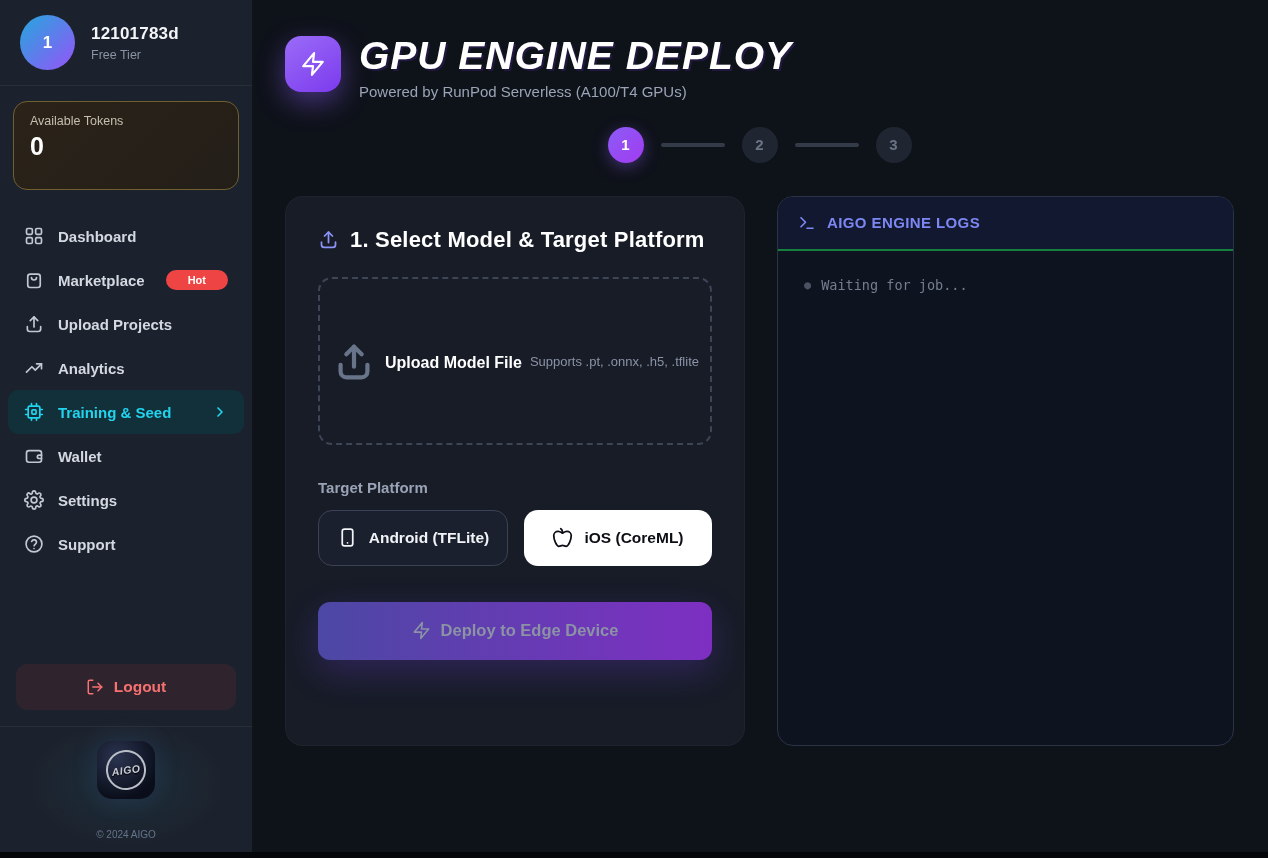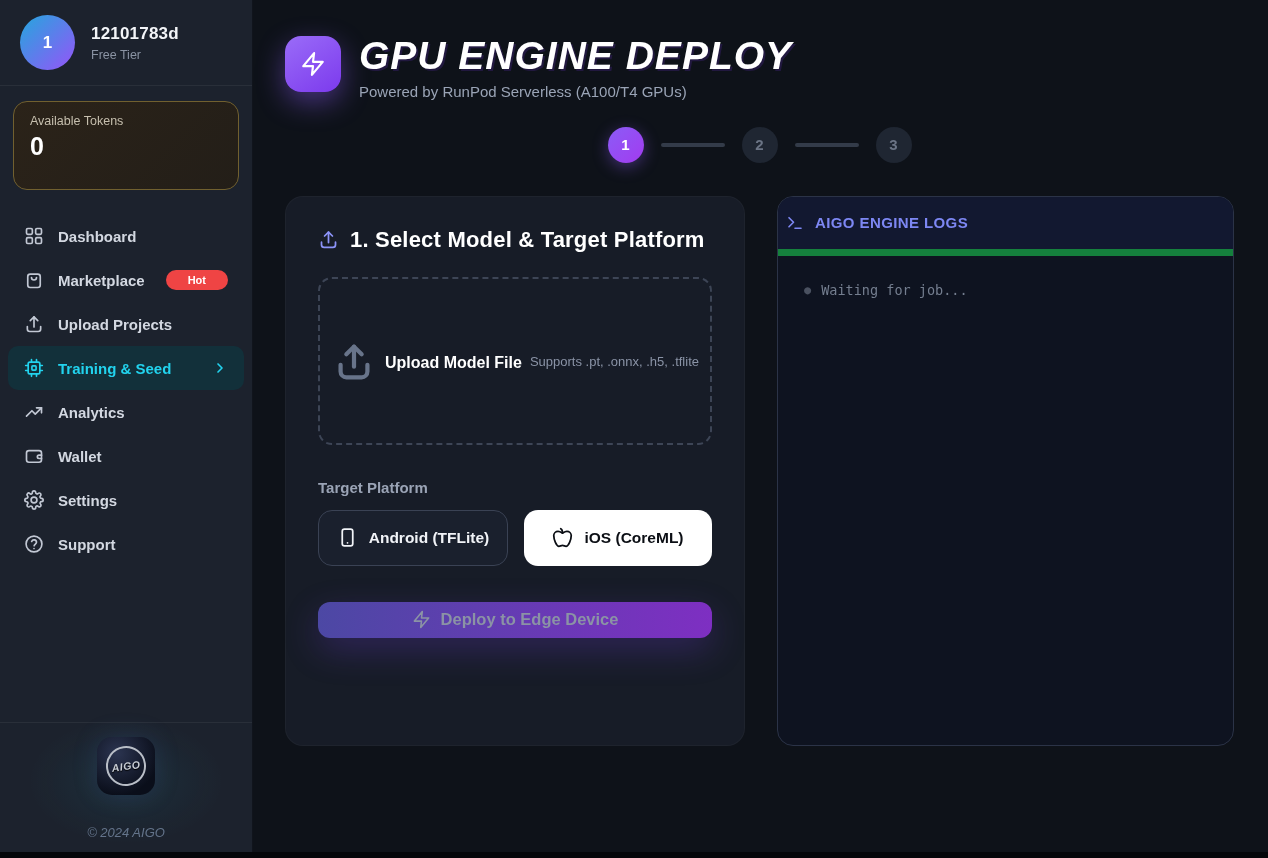--- a/index.html
+++ b/index.html
@@ -28,21 +28,21 @@
   .nav-chevron { margin-left:auto; width:16px; height:16px; color:#22d3ee; }
 
   .sidebar-spacer { flex:1; }
   .logout-btn { margin:0 16px 16px; height:46px; border:none; border-radius:12px; background:rgba(239,68,68,0.09); color:#f87171; font-size:15.5px; font-weight:bold; font-family:inherit; display:flex; align-items:center; justify-content:center; gap:10px; cursor:pointer; }
   .logout-btn svg { width:18px; height:18px; }
 
   .sidebar-footer { border-top:1px solid rgba(255,255,255,0.06); padding:14px 0 12px; display:flex; flex-direction:column; align-items:center;
     background:radial-gradient(ellipse 140px 90px at 50% 45%, rgba(34,211,238,0.07), transparent 70%); }
   .logo-badge { width:58px; height:58px; border-radius:15px; background:radial-gradient(circle at 35% 28%, #2b3450, #0a0e1a 75%); box-shadow:0 0 26px rgba(80,120,200,0.18); display:flex; align-items:center; justify-content:center; }
   .logo-emblem { width:40px; height:40px; border-radius:50%; border:2.5px solid #b9bec7; display:flex; align-items:center; justify-content:center; color:#c7ccd4; font-size:10.5px; font-weight:bold; font-style:italic; letter-spacing:.5px; text-shadow:0 1px 1px #000; transform:rotate(-8deg); }
-  .copyright { margin-top:30px; font-size:13px; color:#64748b;font-style:italic; }
+  .copyright { margin-top:30px; font-size:10px; color:#64748b; }
 
   
   .main { flex:1; padding:36px 34px 0 32px; display:flex; flex-direction:column; }
   .page-header { display:flex; gap:18px; align-items:flex-start; }
   .header-icon { width:56px; height:56px; border-radius:16px; background:linear-gradient(145deg,#9a6cf8,#7c3aed); box-shadow:0 10px 28px rgba(139,92,246,0.45); display:flex; align-items:center; justify-content:center; flex-shrink:0; }
   .header-icon svg { width:26px; height:26px; color:#fff; }
   .page-title { font-size:39px; font-weight:bold; font-style:italic; letter-spacing:1px; color:#ffffff; line-height:1.05; text-shadow:2px 2px 0 rgba(124,58,237,0.18); }
   .page-subtitle { margin-top:6px; font-size:15px; color:#9aa4b6; }
 
   .stepper { margin-top:27px; display:flex; align-items:center; justify-content:center; }
@@ -63,26 +63,26 @@
   .dz-title { font-size:16px; font-weight:bold; color:#fff; margin-top:4px; }
   .dz-hint { font-size:13px; color:#8a93a6; margin-top:2px; }
 
   .target-label { margin-top:34px; font-size:15px; font-weight:bold; color:#9aa3b5; }
   .platform-row { margin-top:14px; display:flex; gap:16px; }
   .platform-btn { flex:1; height:56px; border-radius:14px; display:flex; align-items:center; justify-content:center; gap:11px; font-size:15.5px; font-weight:bold; font-family:inherit; cursor:pointer; }
   .platform-btn svg { width:21px; height:21px; }
   .platform-btn.selected { background:#ffffff; color:#0b0e14; border:none; }
   .platform-btn.unselected { background:#1a202d; color:#f1f3f7; border:1px solid #3a4254; }
 
-  .deploy-btn { margin-top:36px; width:100%; height:36px; border:none; border-radius:12px; background:linear-gradient(90deg,#4c48a4,#7e2fc2); color:#8b93a5; font-size:16.5px; font-weight:bold; font-family:inherit; display:flex; align-items:center; justify-content:center; gap:10px; cursor:pointer; box-shadow:0 12px 34px rgba(110,60,220,0.28); }
+  .deploy-btn { margin-top:36px; width:100%; height:58px; border:none; border-radius:12px; background:linear-gradient(90deg,#4c48a4,#7e2fc2); color:#8b93a5; font-size:16.5px; font-weight:bold; font-family:inherit; display:flex; align-items:center; justify-content:center; gap:10px; cursor:pointer; box-shadow:0 12px 34px rgba(110,60,220,0.28); }
   .deploy-btn svg { width:19px; height:19px; }
 
   
   .logs-panel { flex:1; border:1px solid #2b3347; border-radius:16px; background:#0e1320; display:flex; flex-direction:column; overflow:hidden; }
-  .logs-header { display:flex; align-items:center; gap:11px; padding:17px 8px; background:#121830; border-bottom:7px solid #15803d; }
+  .logs-header { display:flex; align-items:center; gap:11px; padding:17px 20px; background:#121830; border-bottom:2px solid #15803d; }
   .logs-header svg { width:18px; height:18px; color:#7d87f3; }
   .logs-title { font-size:15px; font-weight:bold; color:#7d87f3; letter-spacing:.4px; }
   .logs-body { padding:26px; font-family:"DejaVu Sans Mono","Liberation Mono",monospace; font-size:13.5px; color:#747e8f; display:flex; align-items:center; gap:10px; }
   .logs-bullet { color:#4a5160; font-size:12px; }
 </style>
 </head>
 <body>
 
 <div class="app">
 
@@ -134,49 +134,49 @@
         <span class="nicon">
           <svg viewBox="0 0 24 24" fill="none" stroke="currentColor" stroke-width="2" stroke-linecap="round" stroke-linejoin="round">
               <path d="M4 15v3a3 3 0 0 0 3 3h10a3 3 0 0 0 3-3v-3"></path>
               <polyline points="7.5 8 12 3.5 16.5 8"></polyline>
               <line x1="12" y1="3.5" x2="12" y2="15.5"></line>
             </svg>
         </span>
         <span>Upload Projects</span>
       </div>
 
+      <div class="nav-item">
+        <span class="nicon">
+          <svg viewBox="0 0 24 24" fill="none" stroke="currentColor" stroke-width="2" stroke-linecap="round" stroke-linejoin="round">
+              <polyline points="3 17 9.5 10.5 13.5 14.5 21 7"></polyline>
+              <polyline points="15 7 21 7 21 13"></polyline>
+            </svg>
+        </span>
+        <span>Analytics</span>
+      </div>
+
       <div class="nav-item active">
         <span class="nicon">
           <svg viewBox="0 0 24 24" fill="none" stroke="currentColor" stroke-width="2" stroke-linecap="round" stroke-linejoin="round">
               <rect x="5" y="5" width="14" height="14" rx="2"></rect>
               <rect x="9.5" y="9.5" width="5" height="5" rx="1"></rect>
               <path d="M9 2v3M15 2v3M9 19v3M15 19v3M2 9h3M2 15h3M19 9h3M19 15h3"></path>
             </svg>
         </span>
         <span>Training &amp; Seed</span>
         <span class="nav-chevron">
           <svg viewBox="0 0 24 24" fill="none" stroke="currentColor" stroke-width="2.5" stroke-linecap="round" stroke-linejoin="round">
               <polyline points="9 6 15 12 9 18"></polyline>
             </svg>
         </span>
       </div>
 
       <div class="nav-item">
         <span class="nicon">
           <svg viewBox="0 0 24 24" fill="none" stroke="currentColor" stroke-width="2" stroke-linecap="round" stroke-linejoin="round">
-              <polyline points="3 17 9.5 10.5 13.5 14.5 21 7"></polyline>
-              <polyline points="15 7 21 7 21 13"></polyline>
-            </svg>
-        </span>
-        <span>Analytics</span>
-      </div>
-
-      <div class="nav-item">
-        <span class="nicon">
-          <svg viewBox="0 0 24 24" fill="none" stroke="currentColor" stroke-width="2" stroke-linecap="round" stroke-linejoin="round">
               <rect x="3" y="5.5" width="18" height="14" rx="3"></rect>
               <path d="M21 11h-3a2 2 0 0 0 0 4h3"></path>
             </svg>
         </span>
         <span>Wallet</span>
       </div>
 
       <div class="nav-item">
         <span class="nicon">
           <svg viewBox="0 0 24 24" fill="none" stroke="currentColor" stroke-width="2" stroke-linecap="round" stroke-linejoin="round">
@@ -195,20 +195,28 @@
               <path d="M12 17.5h.01"></path>
             </svg>
         </span>
         <span>Support</span>
       </div>
 
     </nav>
 
     <div class="sidebar-spacer"></div>
 
+    <button class="logout-btn">
+      <svg viewBox="0 0 24 24" fill="none" stroke="currentColor" stroke-width="2" stroke-linecap="round" stroke-linejoin="round">
+          <path d="M9 21H5a2 2 0 0 1-2-2V5a2 2 0 0 1 2-2h4"></path>
+          <polyline points="16 17 21 12 16 7"></polyline>
+          <line x1="21" y1="12" x2="9" y2="12"></line>
+        </svg>
+      <span>Logout</span>
+    </button>
 
     <div class="sidebar-footer">
       <div class="logo-badge">
         <div class="logo-emblem">AIGO</div>
       </div>
       <div class="copyright">© 2024 AIGO</div>
     </div>
 
   </aside>
 

